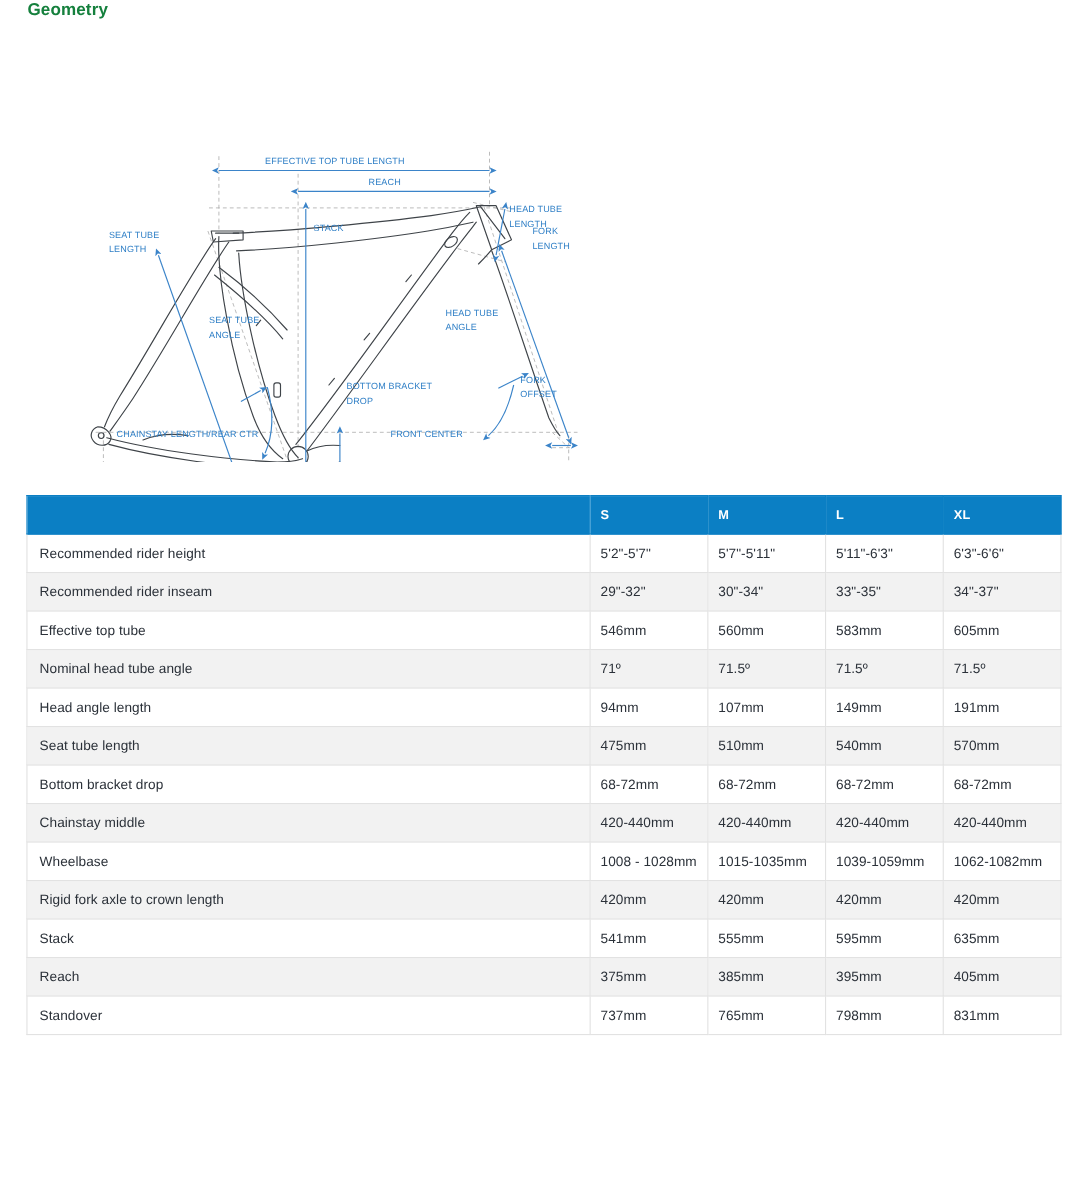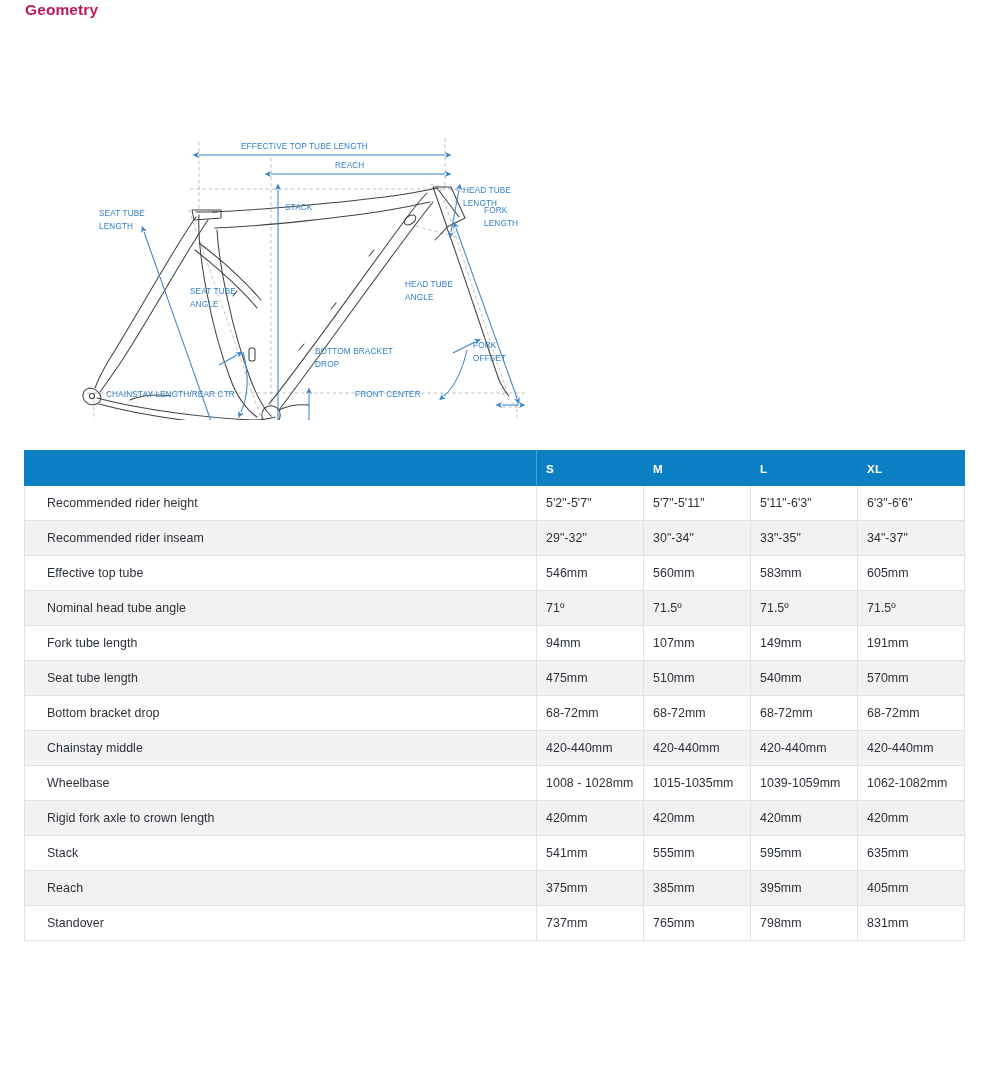--- a/index.html
+++ b/index.html
@@ -16,21 +16,21 @@
     overflow: hidden;
   }
 
   #page-title {
     position: absolute;
     left: 25px;
     top: 1px;
     font-size: 15.5px;
     font-weight: bold;
     letter-spacing: 0.1px;
-    color: #be185d;
+    color: #15803d;
   }
 
   
   #geometry-diagram {
     position: absolute;
     left: 0;
     top: 60px;
     width: 986px;
     height: 360px;
     margin-left: 47px;
@@ -75,21 +75,21 @@
     padding: 8px 9px;
     height: 18px;
     color: #2b3139;
     vertical-align: middle;
     white-space: nowrap;
     overflow: hidden;
     letter-spacing: 0.05px;
   }
   #geometry-table tbody tr:nth-child(odd)  td { background: #ffffff; }
   #geometry-table tbody tr:nth-child(even) td { background: #f2f2f2; }
-  #geometry-table td.cell-label { padding-left: 22px; }
+  #geometry-table td.cell-label { padding-left: 11px; }
 </style>
 </head>
 <body>
 
 <div id="page-title">Geometry</div>
 
 <div id="geometry-diagram">
   <svg width="986" height="360" viewBox="0 0 986 360" xmlns="http://www.w3.org/2000/svg">
     <defs>
       <marker id="arrL" markerWidth="7" markerHeight="6" refX="6.4" refY="3" orient="auto" markerUnits="strokeWidth">
@@ -277,21 +277,21 @@
         <td>605mm</td>
       </tr>
       <tr>
         <td class="cell-label">Nominal head tube angle</td>
         <td>71º</td>
         <td>71.5º</td>
         <td>71.5º</td>
         <td>71.5º</td>
       </tr>
       <tr>
-        <td class="cell-label">Fork tube length</td>
+        <td class="cell-label">Head angle length</td>
         <td>94mm</td>
         <td>107mm</td>
         <td>149mm</td>
         <td>191mm</td>
       </tr>
       <tr>
         <td class="cell-label">Seat tube length</td>
         <td>475mm</td>
         <td>510mm</td>
         <td>540mm</td>

